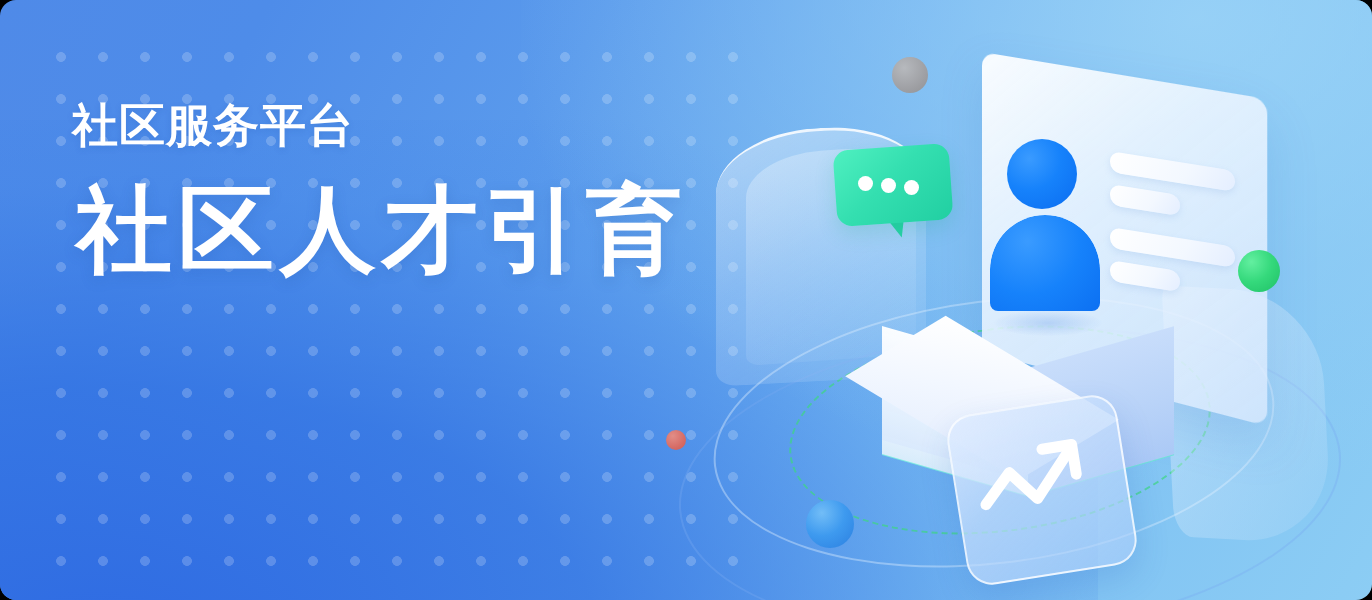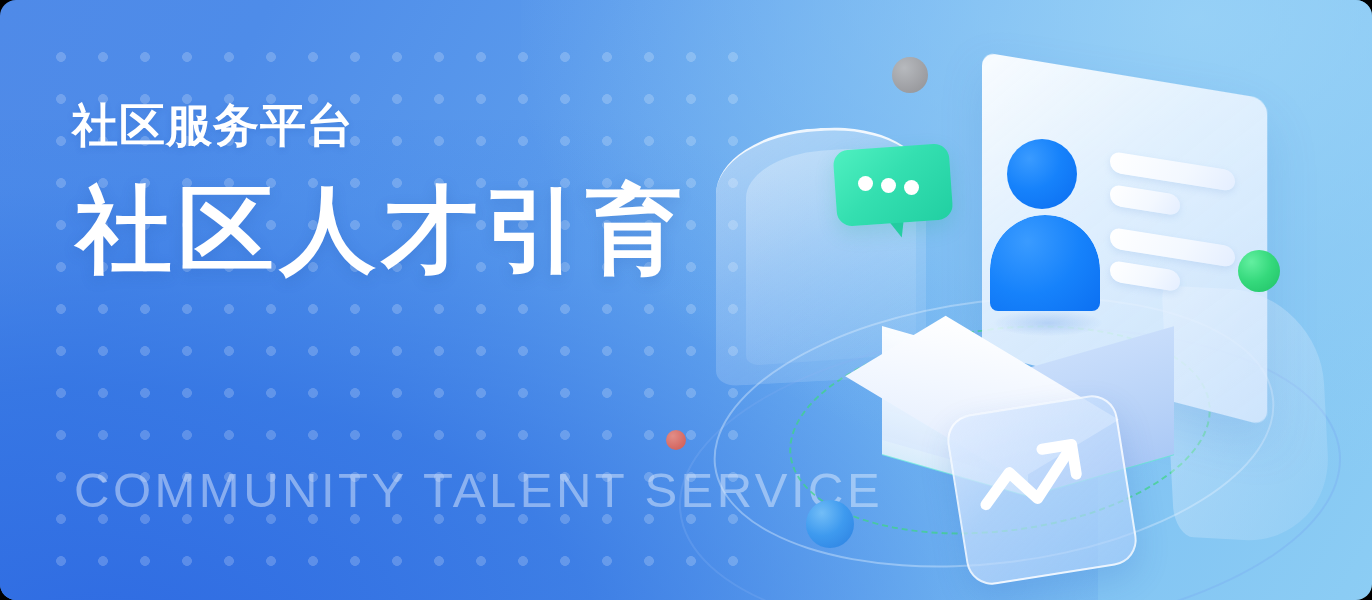--- a/index.html
+++ b/index.html
@@ -425,21 +425,20 @@
 <div class="banner">
 
   <div class="bg-deep"></div>
   <div class="bg-light"></div>
   <div class="dots"></div>
 
   <div class="text-block">
     <div class="subtitle">社区服务平台</div>
     <div class="maintitle">社区人才引育</div>
   </div>
-  <div class="entitle">COMMUNITY TALENT SERVICE</div>
 
   <div class="illu">
 
     <div class="ring-soft"></div>
     <div class="ring-outer"></div>
     <div class="ring-dashed"></div>
 
     <div class="band-left"></div>
     <div class="band-left-inner"></div>
     <div class="band-right"></div>

